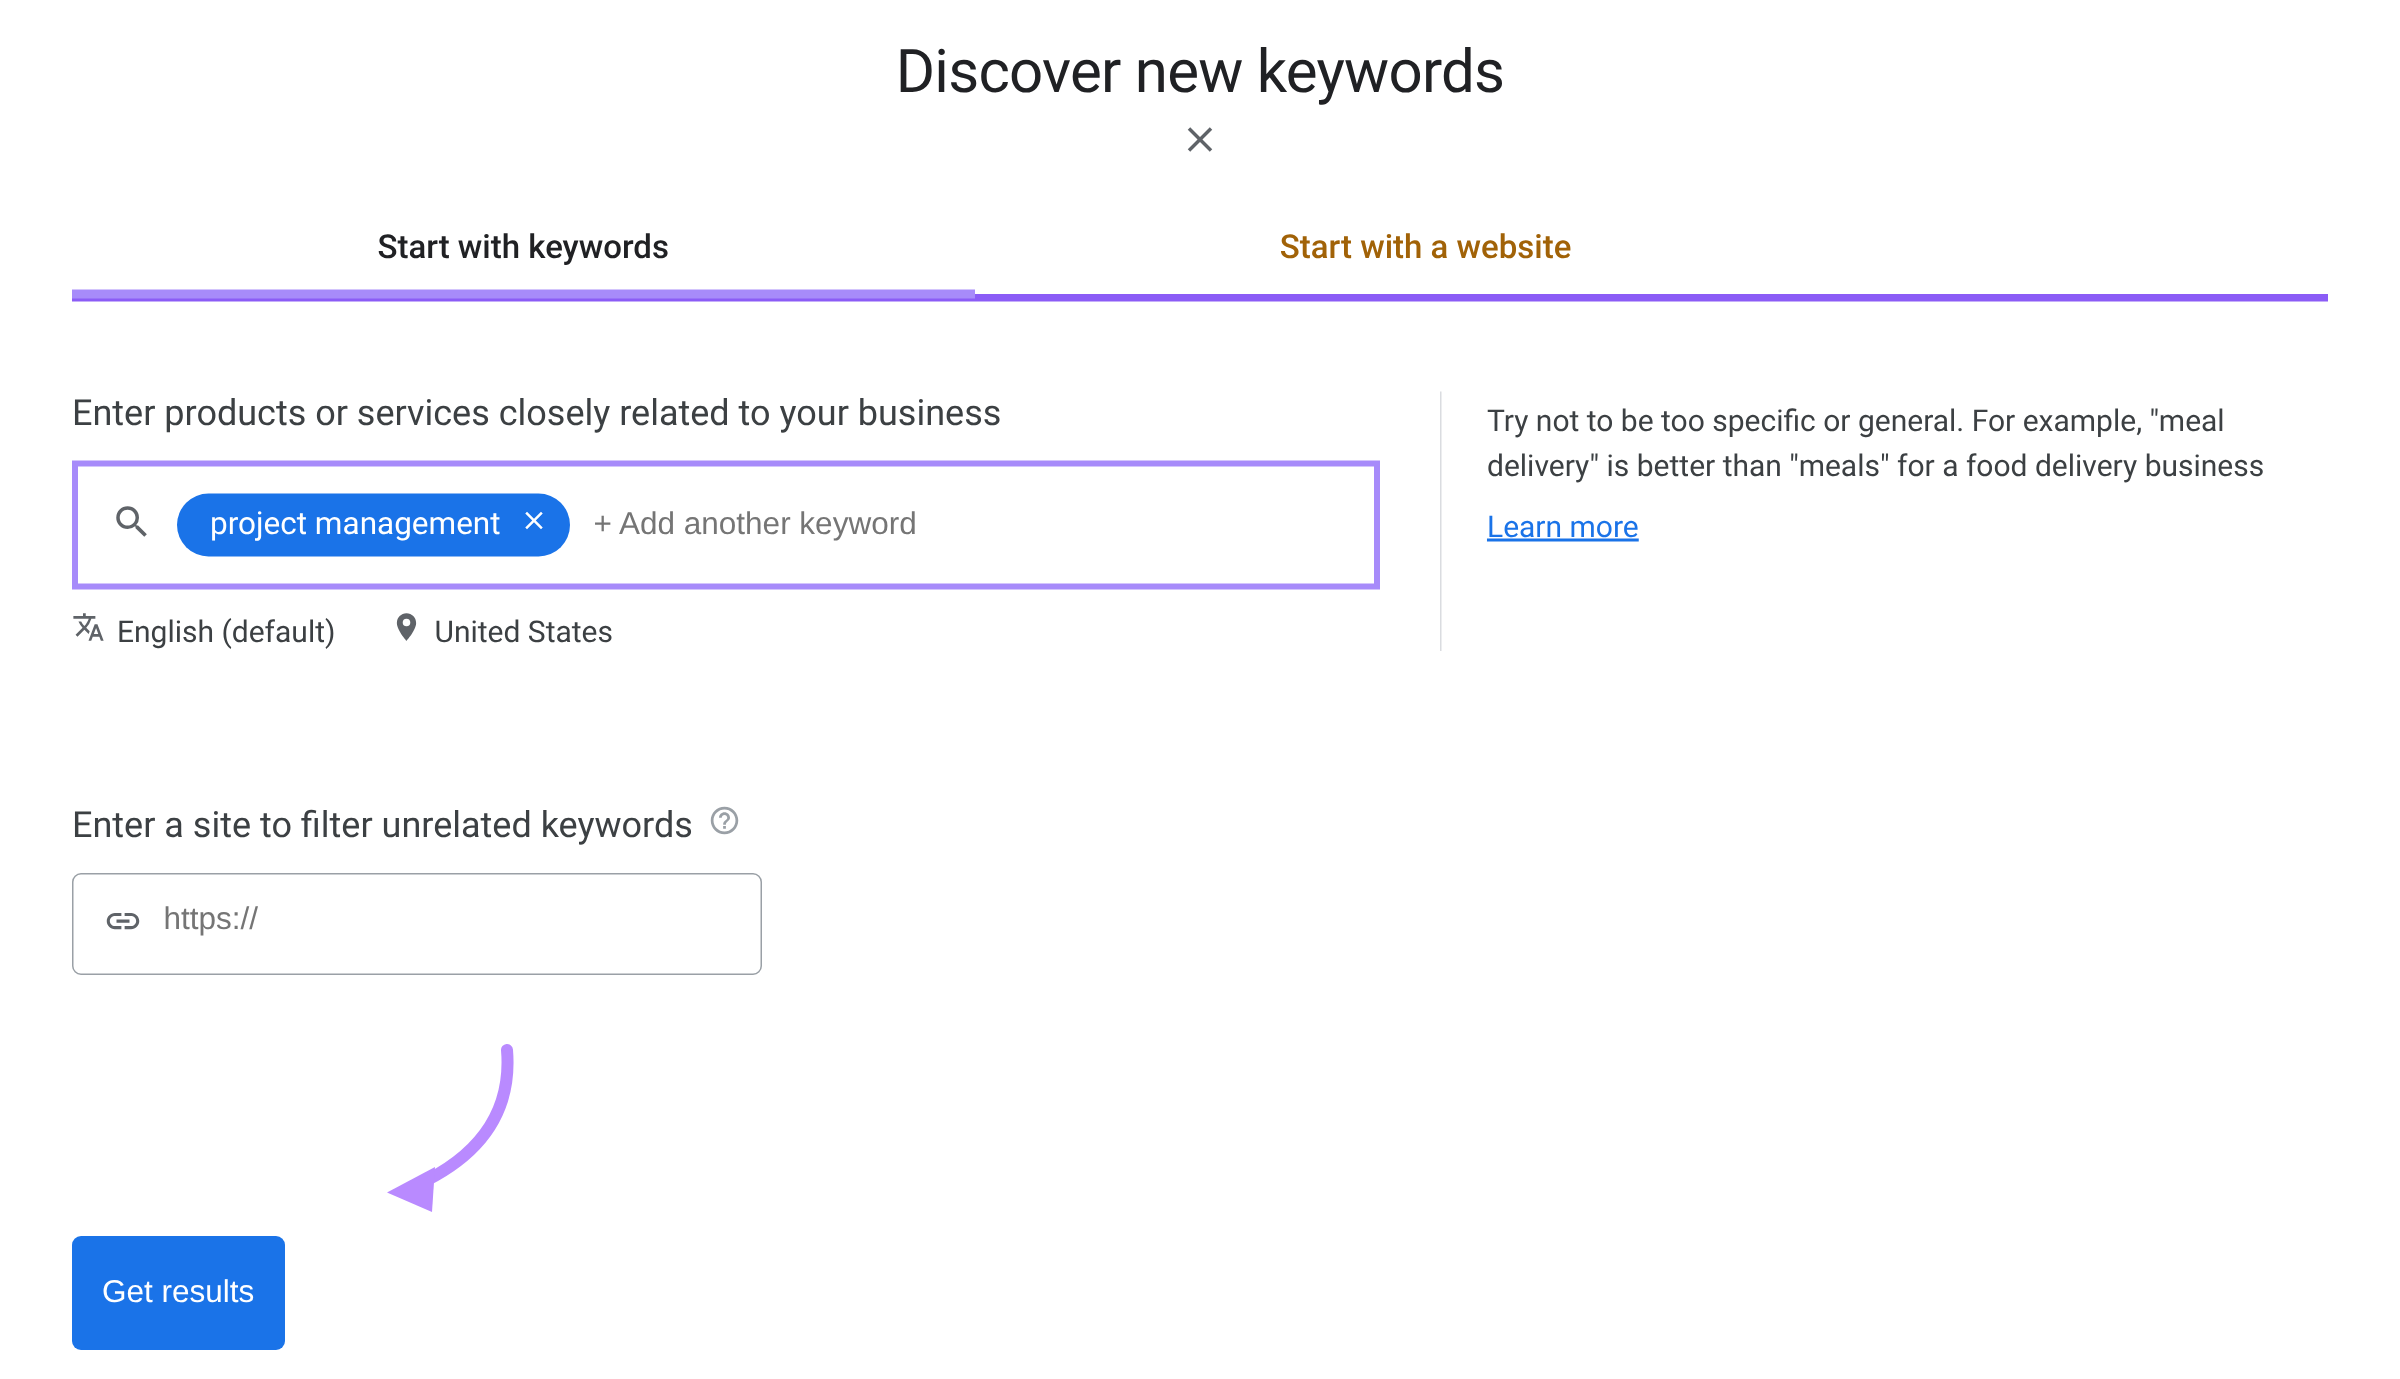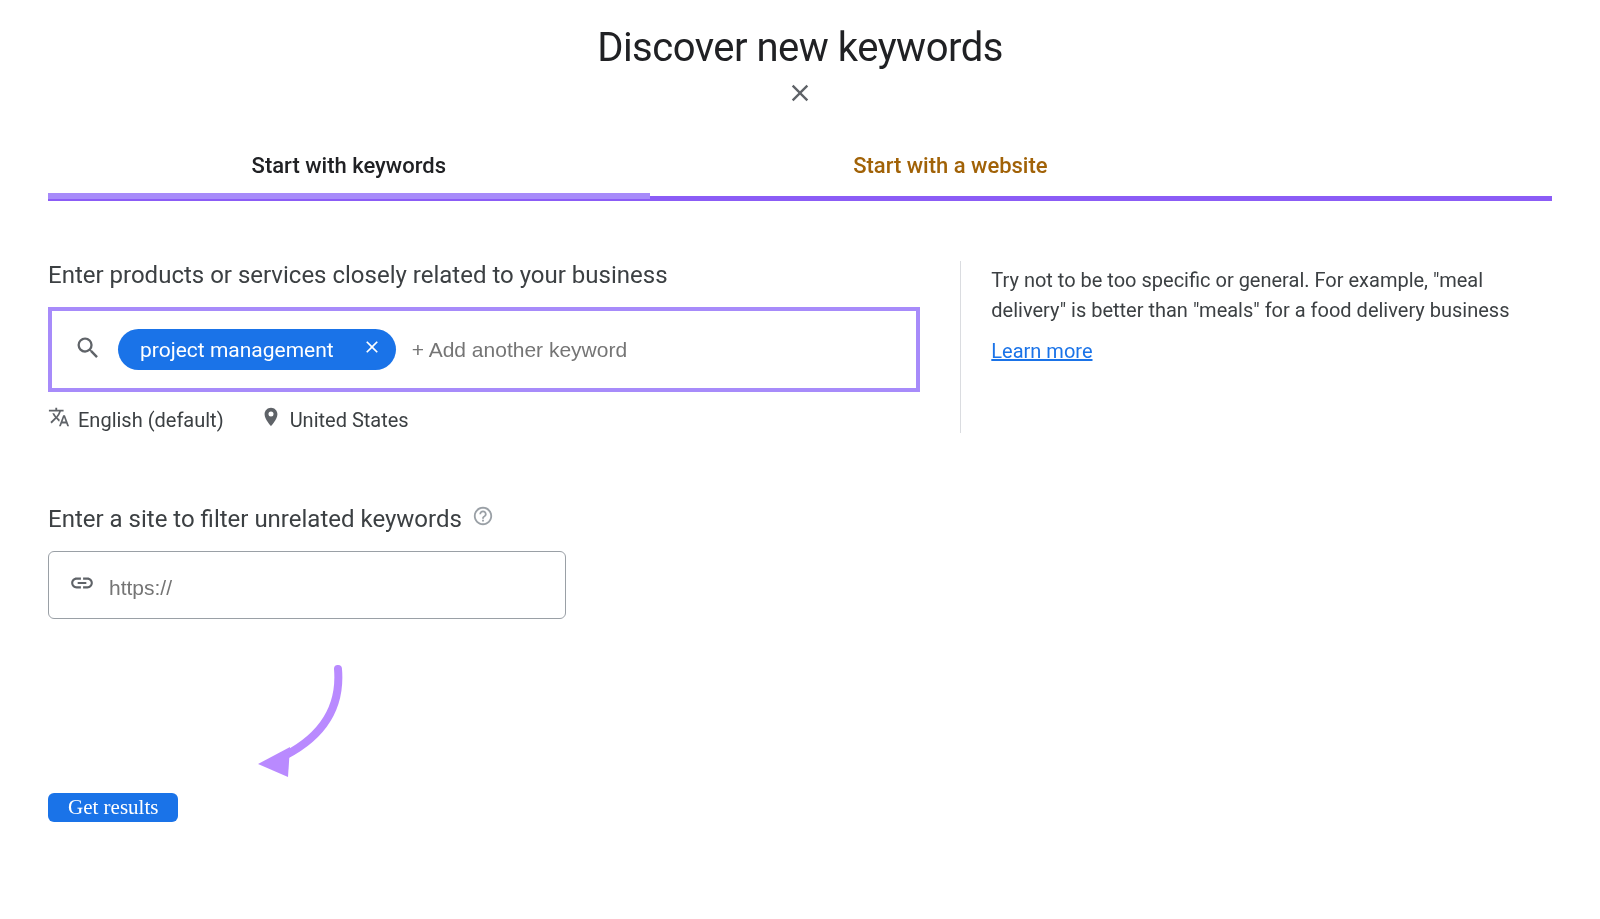--- a/index.html
+++ b/index.html
@@ -83,21 +83,21 @@
   }
   .search-ico svg { width: 28px; height: 28px; fill: #5f6368; }
   .chip {
     display: inline-flex;
     align-items: center;
     background: #1a73e8;
     color: #fff;
     border-radius: 24px;
     padding: 8px 14px 8px 22px;
     font-size: 21px;
-    gap: 28px;
+    gap: 12px;
   }
   .chip-x {
     cursor: pointer;
     display: flex;
     align-items: center;
   }
   .chip-x svg { width: 20px; height: 20px; fill: #fff; }
   .add-kw {
     background: none;
     border: none;
@@ -126,53 +126,52 @@
     line-height: 1.5;
   }
   .learn-more {
     display: inline-block;
     margin-top: 14px;
     color: #1a73e8;
     text-decoration: underline;
     font-size: 20px;
     cursor: pointer;
   }
-  .section2 { margin-top: 72px; display: flex; gap: 40px; }
+  .section2 { margin-top: 102px; display: flex; gap: 40px; }
   .help-ico svg { width: 22px; height: 22px; fill: #9aa0a6; }
   .url-box {
     border: 1px solid #9aa0a6;
     border-radius: 6px;
     display: flex;
-    align-items: flex-end;
+    align-items: flex-start;
     padding: 18px 20px;
     gap: 14px;
-    width: 518px;
+    width: 460px;
   }
   .url-box svg { width: 26px; height: 26px; fill: #5f6368; }
   .url-input {
     border: none;
     outline: none;
     font-size: 21px;
     color: #80868b;
     flex: 1;
   }
   .arrow-wrap {
     margin-top: 40px;
     margin-left: 200px;
   }
   .get-results {
     margin-top: 10px;
     background: #1a73e8;
     color: #fff;
     border: none;
     border-radius: 6px;
-    padding: 2px 20px;
-    font-size: 21px;
-    cursor: pointer;
-    font-family: Liberation Serif, serif;
+    padding: 26px 20px;
+    font-size: 21px;
+    cursor: pointer;
   }
 </style>
 </head>
 <body>
 
 
 
 <div class="header">
   <h1 class="page-title">Discover new keywords</h1>
   <div class="close-btn">

